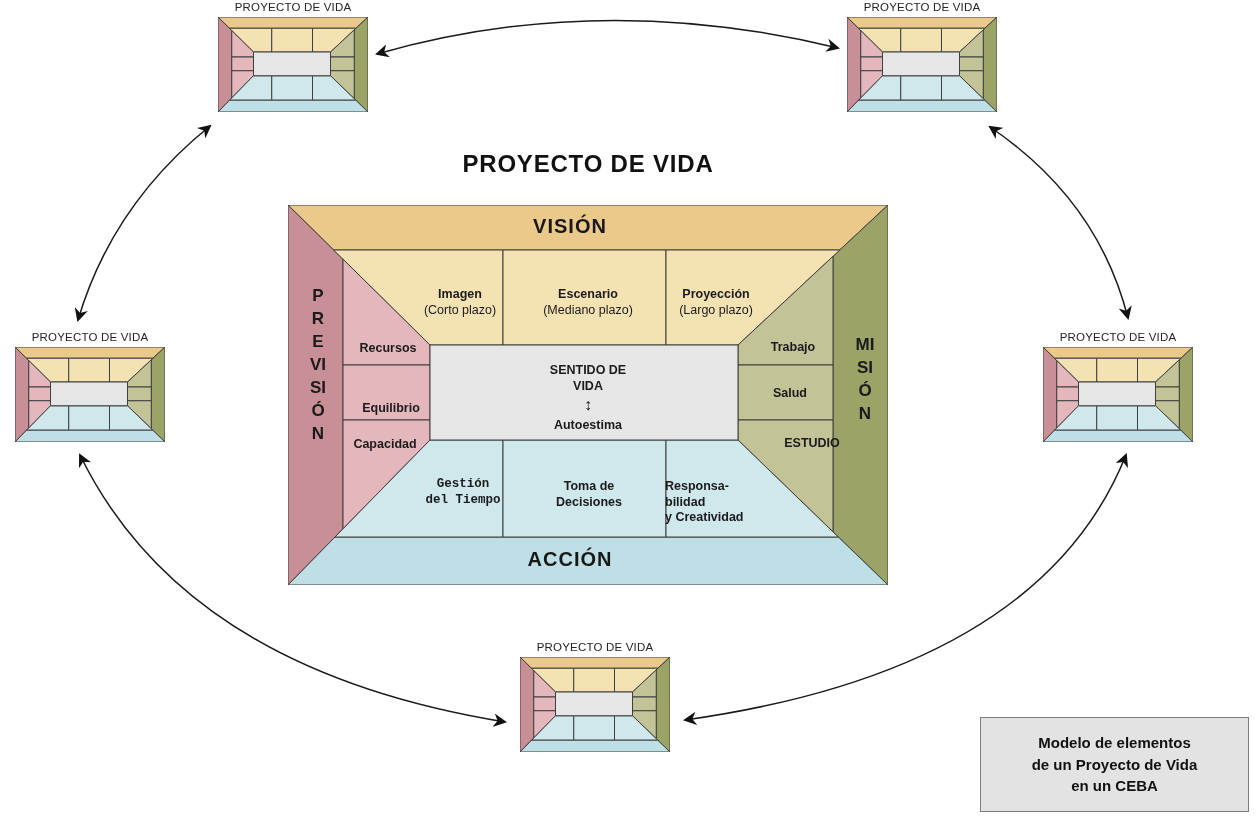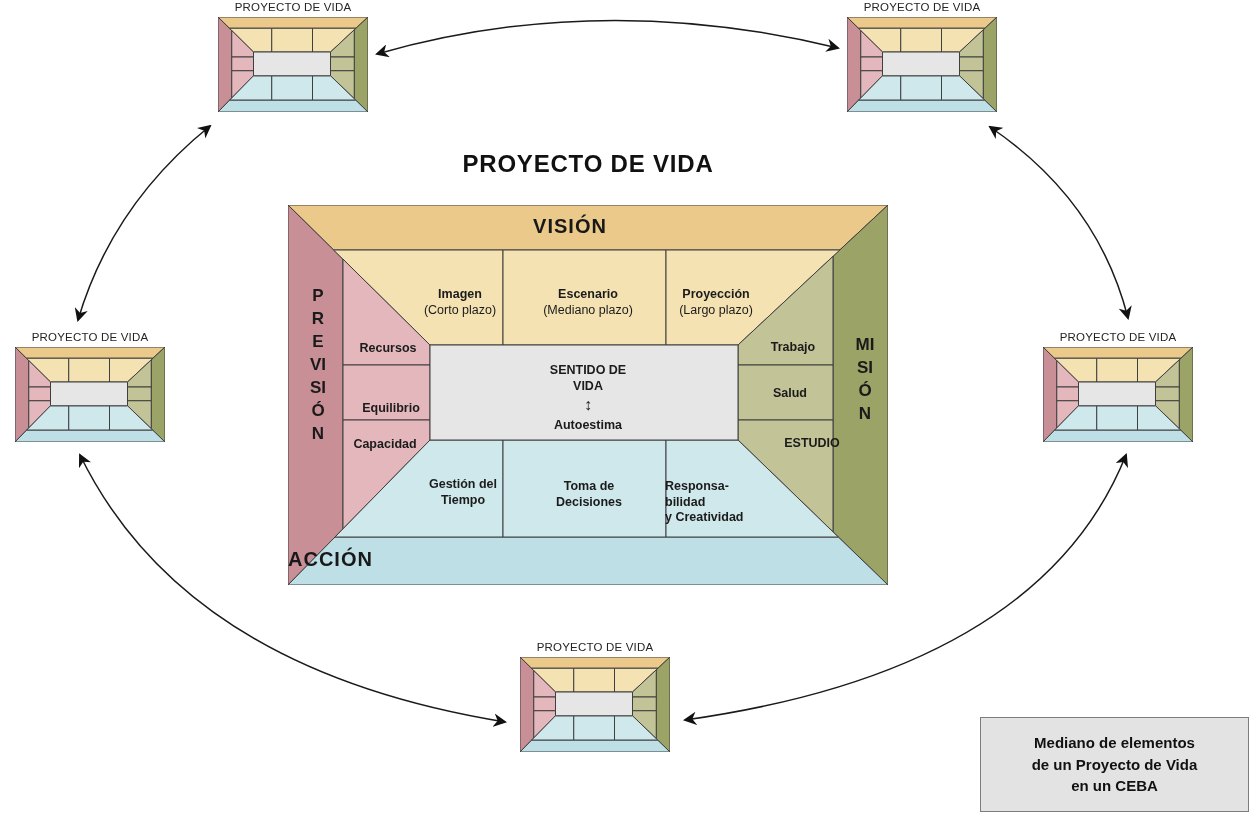--- a/index.html
+++ b/index.html
@@ -11,21 +11,21 @@
   .page-title {
     position:absolute; left:288px; top:150px; width:600px; text-align:center;
     font-size:24px; font-weight:bold; letter-spacing:0.8px; color:#111;
   }
   .main-diagram { position:absolute; left:288px; top:205px; width:564px; height:380px; }
   .main-diagram > svg { position:absolute; left:0; top:0; }
   #frameg polygon { vector-effect:non-scaling-stroke; }
 
   .band-label { position:absolute; font-weight:bold; color:#181818; }
   .lbl-vision  { left:0; right:0; top:10px;  text-align:center; font-size:20px; letter-spacing:1px; }
-  .lbl-accion  { left:0; right:0; top:343px; text-align:left; font-size:20px; letter-spacing:1px; }
+  .lbl-accion  { left:0; right:0; top:343px; text-align:center; font-size:20px; letter-spacing:1px; }
   .vword {
     position:absolute; width:22px; text-align:center; font-weight:bold;
     font-size:17px; line-height:23px; word-break:break-all; color:#1a1a1a;
   }
   .lbl-prevision { left:19px;  top:79px;  }
   .lbl-mision    { left:566px; top:119px;margin-top:9px; }
 
   .clabel {
     position:absolute; transform:translateX(-50%); text-align:center;
     font-size:12.5px; font-weight:bold; color:#1b1b1b; line-height:1.25; white-space:nowrap;
@@ -37,21 +37,21 @@
   .c-proyeccion { left:428px; top:82px;  }
   .c-recursos   { left:100px; top:136px; }
   .c-equilibrio { left:103px; top:196px; }
   .c-capacidad  { left:97px;  top:232px; }
   .c-trabajo    { left:505px; top:135px; }
   .c-salud      { left:502px; top:181px; }
   .c-estudio    { left:524px; top:231px; }
   .c-sentido    { left:300px; top:158px; width:100px; }
   .c-updown     { left:300px; top:190px; font-size:16px; }
   .c-autoestima { left:300px; top:213px; }
-  .c-gestion    { left:175px; top:272px; width:82px; }
+  .c-gestion    { left:175px; top:272px; width:82px;font-family:Liberation Mono, monospace; }
   .c-toma       { left:301px; top:274px; width:82px; }
   .c-resp       { left:432px; top:266px; width:110px; text-align:left;margin-top:8px; }
   .c-resp span  { display:block; }
 
   .mini { position:absolute; width:150px; text-align:center; }
   .mini-label { font-size:11.5px; color:#242424; letter-spacing:0.2px; line-height:14px; }
   .mini svg { display:block; margin-top:3px; }
   .mini-tl { left:218px;  top:0px;   }
   .mini-tr { left:847px;  top:0px;   }
   .mini-l  { left:15px;   top:330px; }
@@ -180,18 +180,18 @@
       </svg>
   </div>
   <div class="mini mini-b">
     <div class="mini-label">PROYECTO DE VIDA</div>
     <svg viewBox="0 0 600 380" width="150" height="95">
         <use href="#frameg"></use>
       </svg>
   </div>
 
   <div class="caption-box">
-    <div>Mediano de elementos</div>
+    <div>Modelo de elementos</div>
     <div>de un Proyecto de Vida</div>
     <div>en un CEBA</div>
   </div>
 
 </div>
 
 </body></html>

